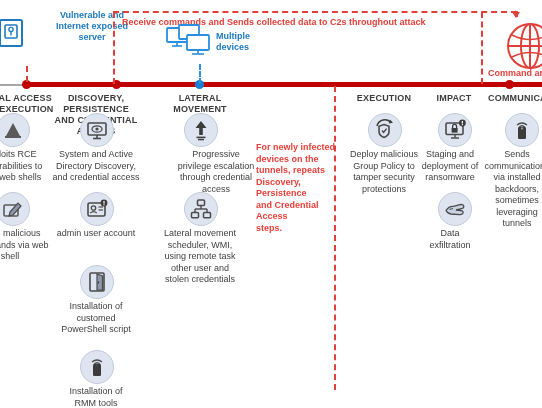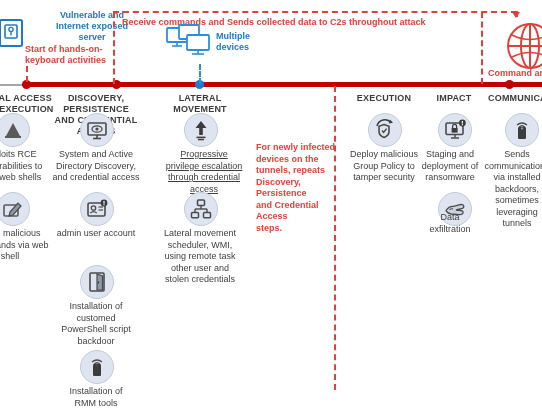--- a/index.html
+++ b/index.html
@@ -83,24 +83,20 @@
       <line x1="2" y1="25" x2="6" y2="25" stroke="#1f7ac0" stroke-width="2"></line>
     </svg>
   </div>
 
   <div class="blue-note" style="left:40px;top:10px;width:104px;">
     <div>Vulnerable and</div>
     <div>Internet exposed</div>
     <div>server</div>
   </div>
 
-  <div class="red-note" style="left:25px;top:44px;width:115px;text-align:left;">
-    <div>Start of hands-on-</div>
-    <div>keyboard activities</div>
-  </div>
 
   <div class="vdash" style="left:26px;top:66px;height:16px;"></div>
 
   <div class="red-banner" style="left:122px;top:17px;">Receive commands and Sends collected data to C2s throughout attack</div>
 
   <div class="vdash" style="left:113px;top:12px;height:72px;"></div>
   <div class="hdash" style="left:113px;top:11px;width:404px;"></div>
   <div class="vdash" style="left:481px;top:12px;height:72px;"></div>
 
   <div style="position:absolute;left:512px;top:12px;width:0;height:0;border-left:4px solid transparent;border-right:4px solid transparent;border-top:6px solid #e0403a;"></div>
@@ -220,21 +216,20 @@
     <svg width="22" height="22" viewBox="0 0 22 22">
       <rect x="4" y="2" width="14" height="18" rx="1" fill="none" stroke="#4a4a4a" stroke-width="1.6"></rect>
       <path d="M11 3 L16.5 5 L16.5 19 L11 19 Z" fill="#8d98ab" stroke="#4a4a4a" stroke-width="1.2"></path>
       <circle cx="12.4" cy="11.5" r="0.9" fill="#3c3c3c"></circle>
     </svg>
   </div>
   <div class="step-label" style="left:46px;top:301px;width:100px;">
     <div>Installation of</div>
     <div>customed</div>
     <div>PowerShell script</div>
-    <div>backdoor</div>
   </div>
 
   <div class="chip" style="left:80px;top:350px;">
     <svg width="22" height="22" viewBox="0 0 22 22">
       <rect x="7" y="8" width="8" height="12" rx="1.2" fill="#3c3c3c"></rect>
       <path d="M6 6 Q11 2 16 6" fill="none" stroke="#4a4a4a" stroke-width="1.4"></path>
       <path d="M8.2 8 Q11 5.4 13.8 8" fill="none" stroke="#4a4a4a" stroke-width="1.3"></path>
       <circle cx="11" cy="9.6" r="1" fill="#4a4a4a"></circle>
     </svg>
   </div>
@@ -243,21 +238,21 @@
     <div>RMM tools</div>
   </div>
 
   <div class="chip" style="left:184px;top:113px;">
     <svg width="22" height="22" viewBox="0 0 22 22">
       <path d="M11 2 L16.5 9 L12.8 9 L12.8 16 L9.2 16 L9.2 9 L5.5 9 Z" fill="#3c3c3c"></path>
       <line x1="6.5" y1="18.4" x2="15.5" y2="18.4" stroke="#3c3c3c" stroke-width="1.6"></line>
       <line x1="8" y1="20.6" x2="14" y2="20.6" stroke="#3c3c3c" stroke-width="1.4"></line>
     </svg>
   </div>
-  <div class="step-label" style="left:156px;top:149px;width:96px;text-decoration:underline;">
+  <div class="step-label" style="left:168px;top:149px;width:96px;">
     <div>Progressive</div>
     <div>privilege escalation</div>
     <div>through credential</div>
     <div>access</div>
   </div>
 
   <div class="chip" style="left:184px;top:192px;">
     <svg width="22" height="22" viewBox="0 0 22 22">
       <rect x="7.5" y="2" width="7" height="5.4" rx="1" fill="none" stroke="#4a4a4a" stroke-width="1.5"></rect>
       <rect x="1.5" y="14.4" width="7" height="5.4" rx="1" fill="none" stroke="#4a4a4a" stroke-width="1.5"></rect>
@@ -291,20 +286,21 @@
       <path d="M11 6.5 L16 8.2 L16 13.5 Q16 17.4 11 19.4 Q6 17.4 6 13.5 L6 8.2 Z" fill="none" stroke="#4a4a4a" stroke-width="1.6"></path>
       <path d="M9 12.6 L10.6 14.4 L13.6 10.6" fill="none" stroke="#4a4a4a" stroke-width="1.5"></path>
       <path d="M4 8 A8 8 0 0 1 18 4.6" fill="none" stroke="#3c3c3c" stroke-width="1.5"></path>
       <path d="M17 1.6 L20 4.8 L15.8 5.6 Z" fill="#3c3c3c"></path>
     </svg>
   </div>
   <div class="step-label" style="left:342px;top:149px;width:84px;">
     <div>Deploy malicious</div>
     <div>Group Policy to</div>
     <div>tamper security</div>
+    <div>protections</div>
   </div>
 
   <div class="chip" style="left:438px;top:113px;">
     <svg width="22" height="22" viewBox="0 0 22 22">
       <rect x="2" y="4" width="17" height="11.5" rx="1.2" fill="none" stroke="#4a4a4a" stroke-width="1.6"></rect>
       <rect x="7.6" y="9" width="6" height="4.6" fill="#3c3c3c"></rect>
       <path d="M8.6 9 L8.6 7.4 A2 2 0 0 1 12.6 7.4 L12.6 9" fill="none" stroke="#3c3c3c" stroke-width="1.3"></path>
       <line x1="11" y1="15.5" x2="11" y2="18.4" stroke="#4a4a4a" stroke-width="1.5"></line>
       <line x1="7" y1="19" x2="15" y2="19" stroke="#4a4a4a" stroke-width="1.5"></line>
       <circle cx="18.4" cy="4" r="3.4" fill="#3c3c3c"></circle>
@@ -318,21 +314,21 @@
     <div>ransomware</div>
   </div>
 
   <div class="chip" style="left:438px;top:192px;">
     <svg width="22" height="22" viewBox="0 0 22 22">
       <path d="M2 12.5 Q5 8 9.5 8.4 L16 6.6 Q19.5 6 19.8 8.4 Q20 10.4 16.4 11 L12 12 L17 12.6
                Q19.6 13 19 15 Q18.4 16.8 15.4 16.6 L7 16 Q3.6 15.6 2 12.5 Z" fill="#c9d2e2" stroke="#4a4a4a" stroke-width="1.3"></path>
       <line x1="5.4" y1="11.4" x2="9" y2="10.6" stroke="#4a4a4a" stroke-width="1"></line>
     </svg>
   </div>
-  <div class="step-label" style="left:420px;top:212px;width:60px;">
+  <div class="step-label" style="left:420px;top:228px;width:60px;">
     <div>Data</div>
     <div>exfiltration</div>
   </div>
 
   <div class="chip" style="left:505px;top:113px;">
     <svg width="22" height="22" viewBox="0 0 22 22">
       <rect x="7" y="8" width="8" height="12" rx="1.2" fill="#3c3c3c"></rect>
       <path d="M6 6 Q11 2 16 6" fill="none" stroke="#4a4a4a" stroke-width="1.4"></path>
       <path d="M8.2 8 Q11 5.4 13.8 8" fill="none" stroke="#4a4a4a" stroke-width="1.3"></path>
       <circle cx="11" cy="9.6" r="1" fill="#9aa4b5"></circle>

